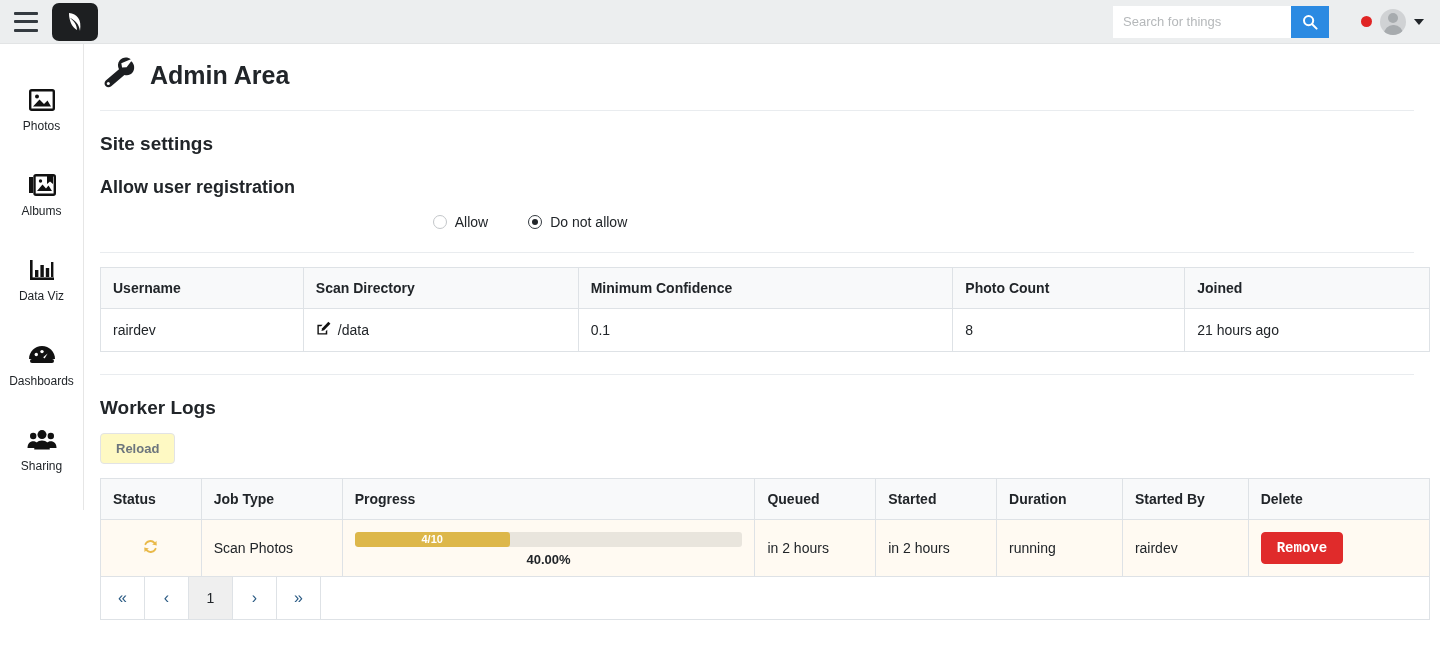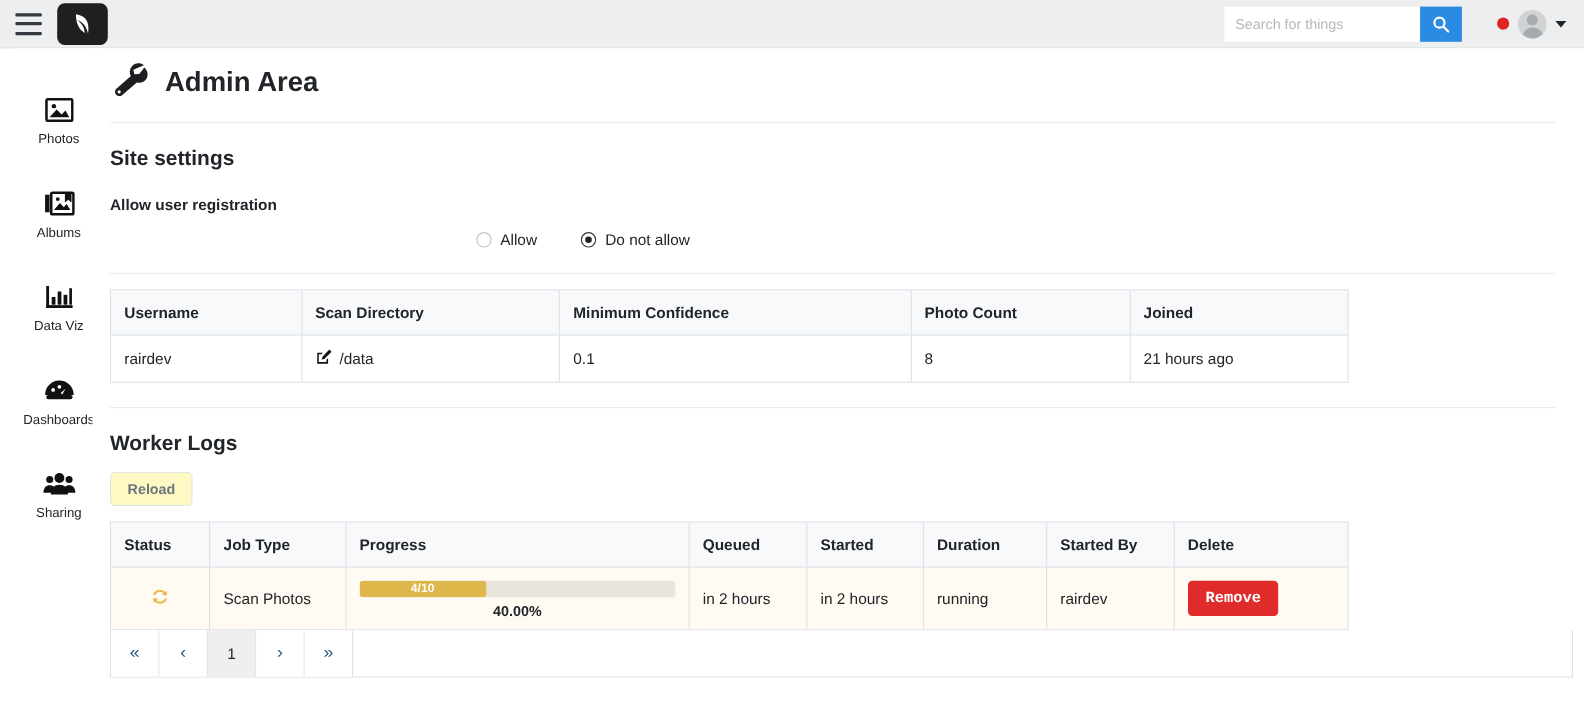--- a/index.html
+++ b/index.html
@@ -76,21 +76,21 @@
   .caret {
     width: 0; height: 0;
     border-left: 5px solid transparent;
     border-right: 5px solid transparent;
     border-top: 6px solid #212529;
     cursor: pointer;
   }
 
   
   .sidebar {
-    position: absolute; top: 44px; left: 12px;
+    position: absolute; top: 44px; left: 0;
     width: 84px; height: 466px;
     background: #ffffff;
     border-right: 1px solid #e6e6e6;
     padding-top: 42px;
   }
   .side-item {
     display: flex; flex-direction: column; align-items: center;
     gap: 5px; margin-bottom: 38px;
     cursor: pointer; text-decoration: none;
   }
@@ -113,21 +113,21 @@
     padding-top: 12px; padding-bottom: 16px;
     border-bottom: 1px solid #e9ecef;
     margin-left: 0; margin-right: 10px;
   }
   .page-title { font-size: 25px; font-weight: bold; color: #212529; }
 
   h2.section-title {
     font-size: 19px; font-weight: bold; margin: 22px 0 0 0; color: #212529;
   }
   .subsection-label {
-    font-size: 14px; font-weight: bold; margin: 22px 0 0 0; color: #212529;
+    font-size: 18px; font-weight: bold; margin: 22px 0 0 0; color: #212529;
   }
   .radio-row {
     display: flex; align-items: center; justify-content: center;
     gap: 24px; margin-top: 16px;
     width: 860px;
   }
   .radio-opt { display: flex; align-items: center; gap: 8px; cursor: pointer; }
   .radio-circle {
     width: 14px; height: 14px; border-radius: 50%;
     border: 1px solid #c3c6c9; background: #fff;
@@ -137,21 +137,21 @@
   .radio-circle.checked::after {
     content: ""; width: 6px; height: 6px; border-radius: 50%; background: #212529;
   }
   .radio-label { font-size: 14px; color: #212529; }
 
   .divider { border: none; border-top: 1px solid #e9ecef; margin: 22px 10px 0 0; }
 
   
   table.tbl {
     border-collapse: collapse;
-    width: 1126px;
+    width: 1330px;
     margin-top: 14px;
     font-size: 14px;
     border: 1px solid #dee2e6;
     background: #fff;
   }
   table.tbl thead th {
     background: #f8f9fa;
     text-align: left;
     font-weight: bold;
     padding: 12px 12px;

